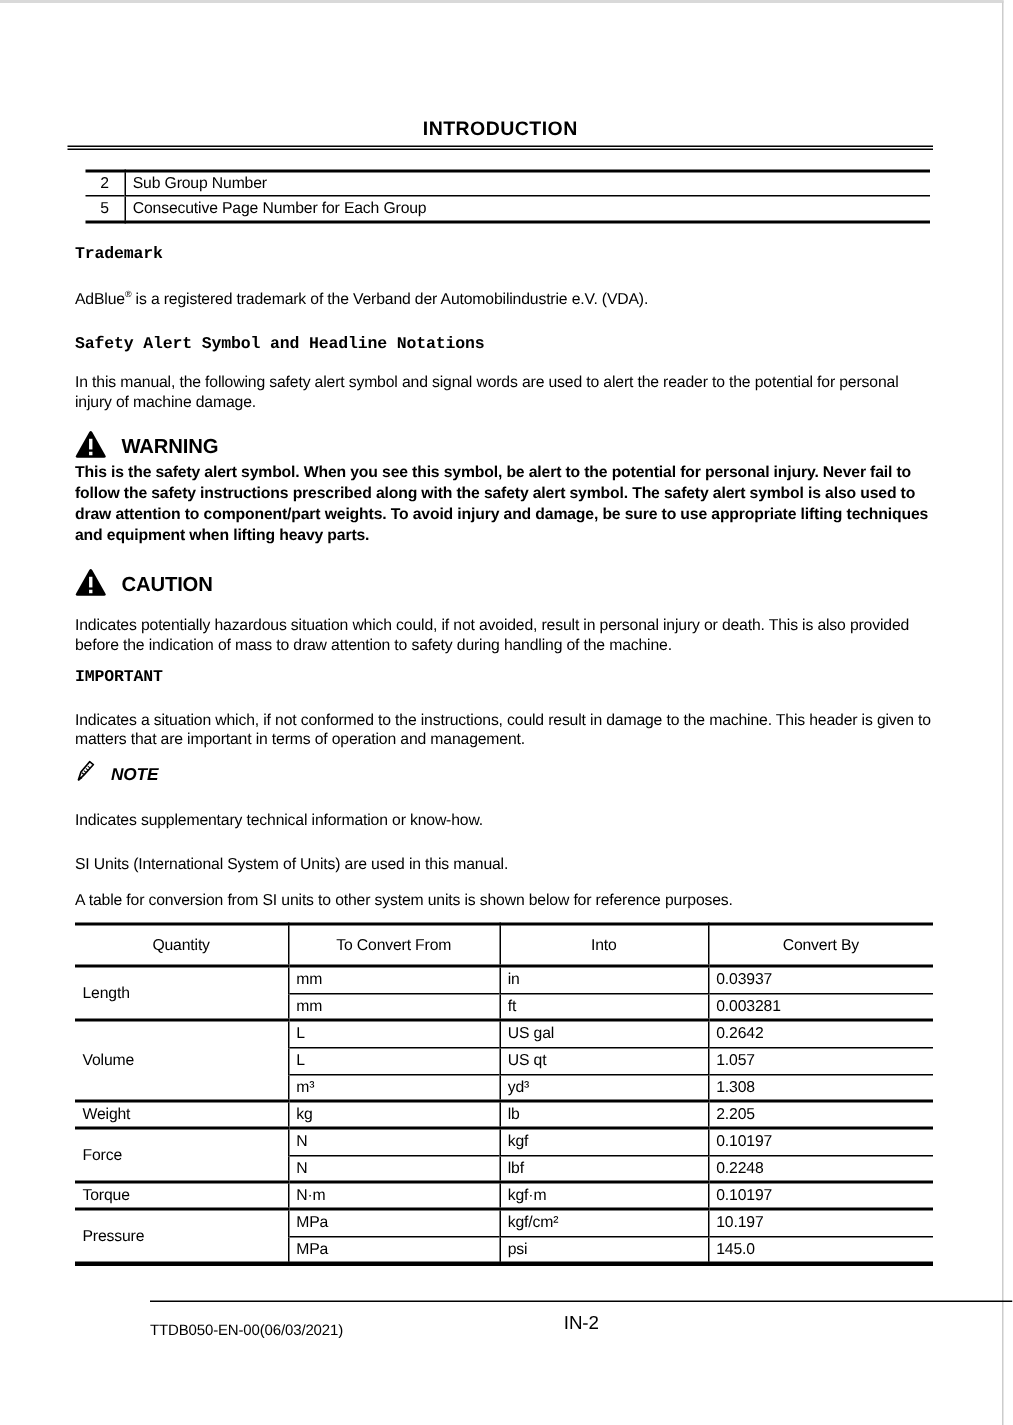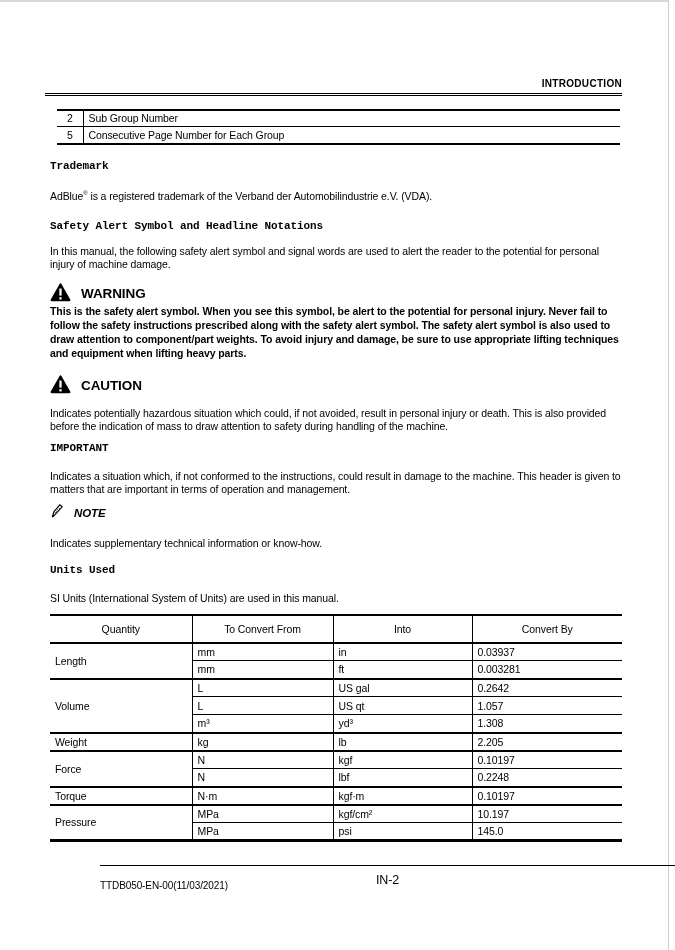--- a/index.html
+++ b/index.html
@@ -12,22 +12,22 @@
   }
   .sheet {
     width: 669px; height: 950px;
     background: #fff;
     border-top: 2px solid #d9d9d9;
     border-right: 1px solid #cccccc;
   }
   .page-title {
     margin: 76px 45px 0 45px;
     width: 577px;
-    text-align: right;
-    font-size: 10px;
+    text-align: center;
+    font-size: 13px;
     font-weight: bold;
     letter-spacing: 0.3px;
   }
   .double-rule {
     margin: 4px 0 0 45px;
     width: 577px;
     height: 2.5px;
     border-top: 1.5px solid #000;
     border-bottom: 1.5px solid #000;
   }
@@ -176,22 +176,22 @@
           <path d="M2.2 13.2 L4.0 7.6 L9.8 0.8 L12.2 2.8 L6.2 9.4 L2.2 13.2 Z" fill="none" stroke="#000" stroke-width="1.1"></path>
           <path d="M4.6 8.2 L6.0 9.4" stroke="#000" stroke-width="0.9"></path>
           <path d="M5.9 6.7 L7.3 7.9 M7.2 5.2 L8.6 6.4 M8.5 3.7 L9.9 4.9" stroke="#000" stroke-width="0.7"></path>
           <path d="M2.2 13.2 L3.1 10.4 L4.9 11.9 Z" fill="#000"></path>
         </svg>
       </span>
       <span class="label">NOTE</span>
     </div>
     <p class="p-note">Indicates supplementary technical information or know-how.</p>
 
-    <h2 class="h-units">Units Used</h2>
     <p class="p-units1">SI Units (International System of Units) are used in this manual.</p>
+    <p class="p-units2">A table for conversion from SI units to other system units is shown below for reference purposes.</p>
 
     <table class="units-table">
       <colgroup>
           <col class="c1">
           <col class="c2">
           <col class="c3">
           <col class="c4">
         </colgroup>
       <thead>
         <tr>
@@ -262,19 +262,19 @@
             <td>MPa</td>
             <td>psi</td>
             <td>145.0</td>
           </tr>
         </tbody>
     </table>
 
     <div class="footer">
       <div class="footer-rule"></div>
       <div class="footer-row">
-        <span class="doc-number">TTDB050-EN-00(11/03/2021)</span>
+        <span class="doc-number">TTDB050-EN-00(06/03/2021)</span>
         <span class="page-number">IN-2</span>
       </div>
     </div>
 
   </div>
 </div>
 
 </body></html>

